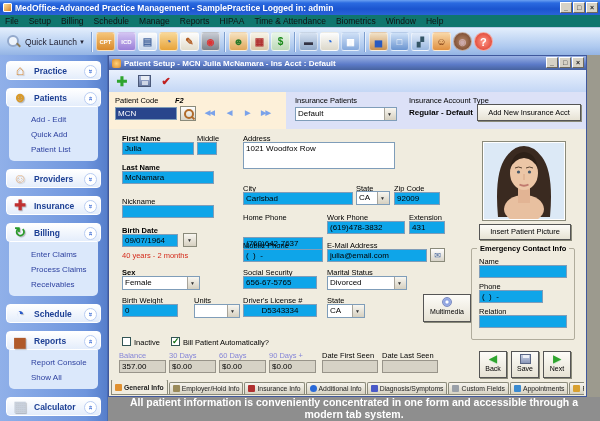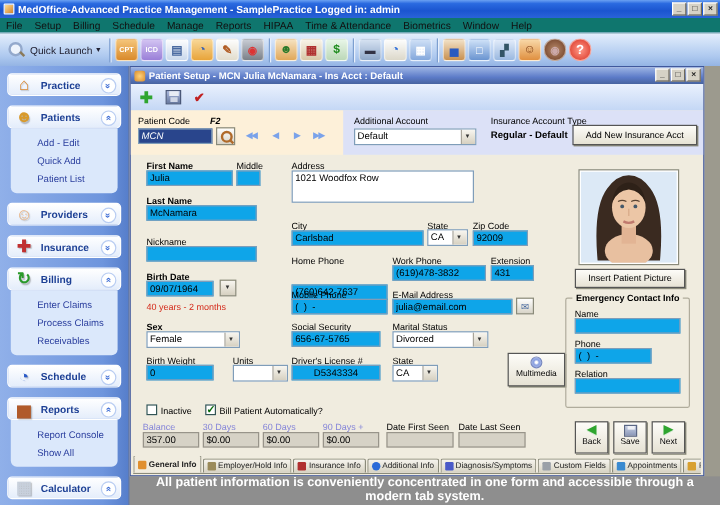--- a/index.html
+++ b/index.html
@@ -250,28 +250,28 @@
           <span class="disk"></span>
         </span>
       <span class="wtb clipchk">✔</span>
     </div>
 
     <div class="codeleft"></div>
     <div class="coderight"></div>
 
     <span class="lbl" style="left:6px;top:40px">Patient Code</span>
     <span class="lbl b it" style="left:66px;top:40px">F2</span>
-    <input class="inp selhl" style="left: 6px; top: 51px; width: 62px; font-style: italic;" value="MCN">
+    <input class="inp selhl" style="left: 6px; top: 51px; width: 62px;" value="MCN">
     <span class="magbtn" style="left:71px;top:50px"></span>
     <span class="recnav" style="left:96px;top:53px">◀◀</span>
     <span class="recnav" style="left:118px;top:53px">◀</span>
     <span class="recnav" style="left:136px;top:53px">▶</span>
     <span class="recnav" style="left:152px;top:53px">▶▶</span>
 
-    <span class="lbl" style="left:186px;top:40px">Additional Account</span>
+    <span class="lbl" style="left:186px;top:40px">Insurance Patients</span>
     <span class="sel" style="left:186px;top:51px;width:102px"><span>Default</span><span class="db"></span></span>
     <span class="lbl" style="left:300px;top:40px">Insurance Account Type</span>
     <span class="lbl b" style="left:300px;top:52px;font-size:8px">Regular - Default</span>
     <span class="xpbtn" style="left:368px;top:48px;width:104px;height:17px;line-height:15px">Add New Insurance Acct</span>
 
     <span class="lbl b" style="left:13px;top:78px">First Name</span>
     <input class="inp" style="left: 13px; top: 86px; width: 72px;" value="Julia">
     <span class="lbl" style="left:88px;top:78px">Middle</span>
     <input class="inp" style="left: 88px; top: 86px; width: 20px;" value="">
     <span class="lbl b" style="left:13px;top:107px">Last Name</span>

